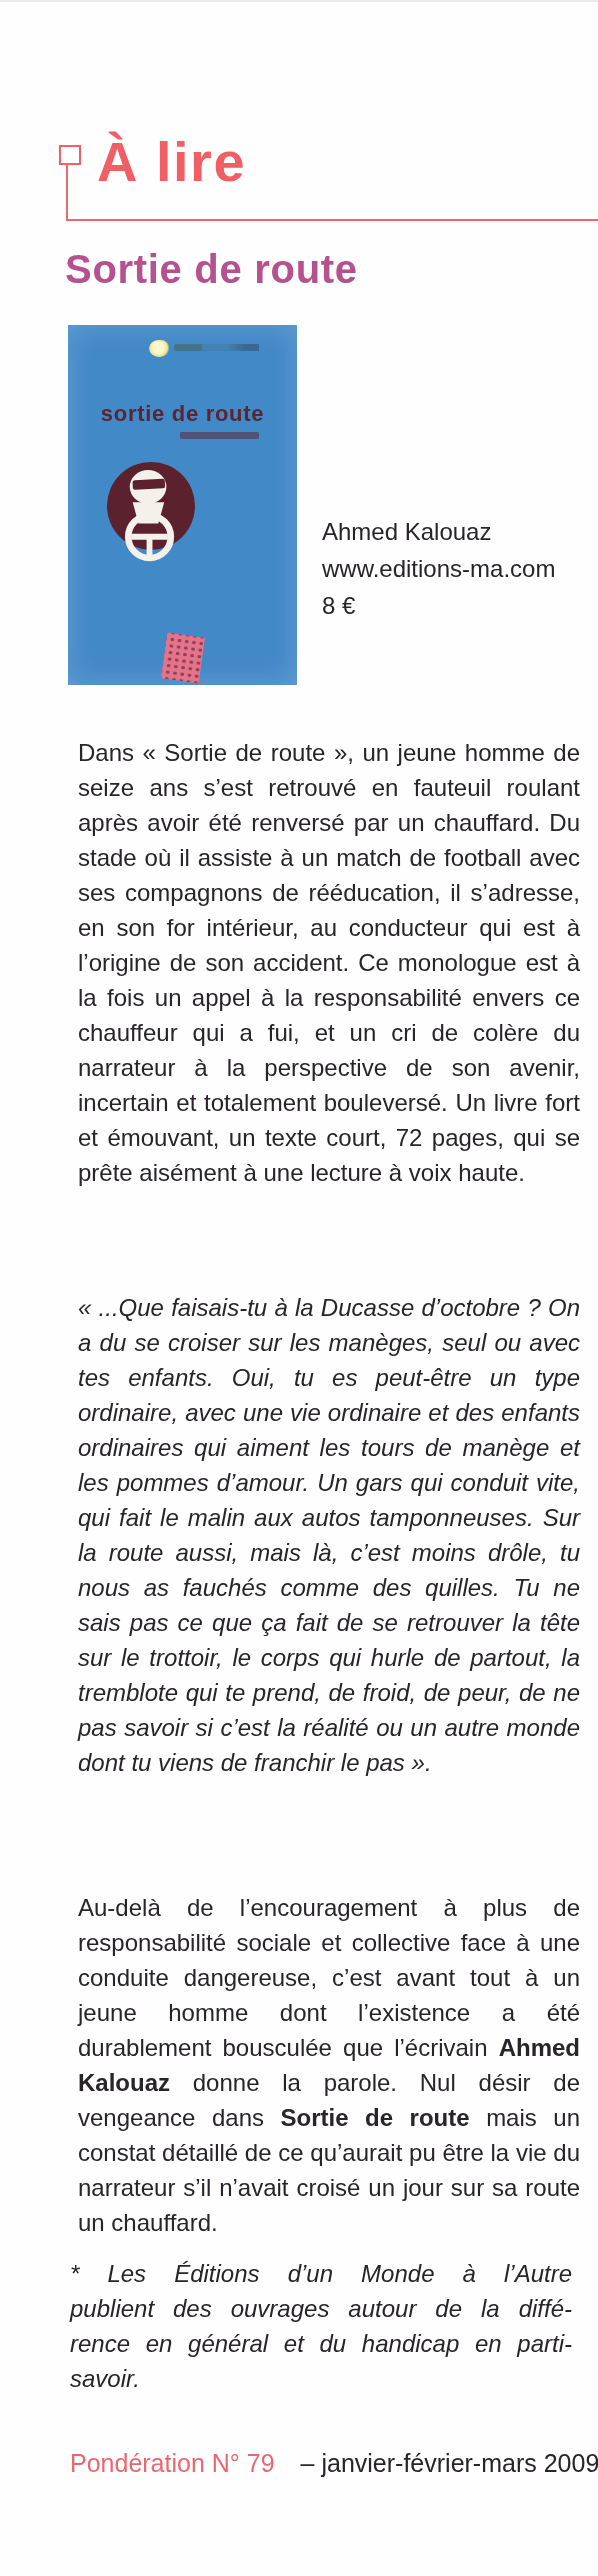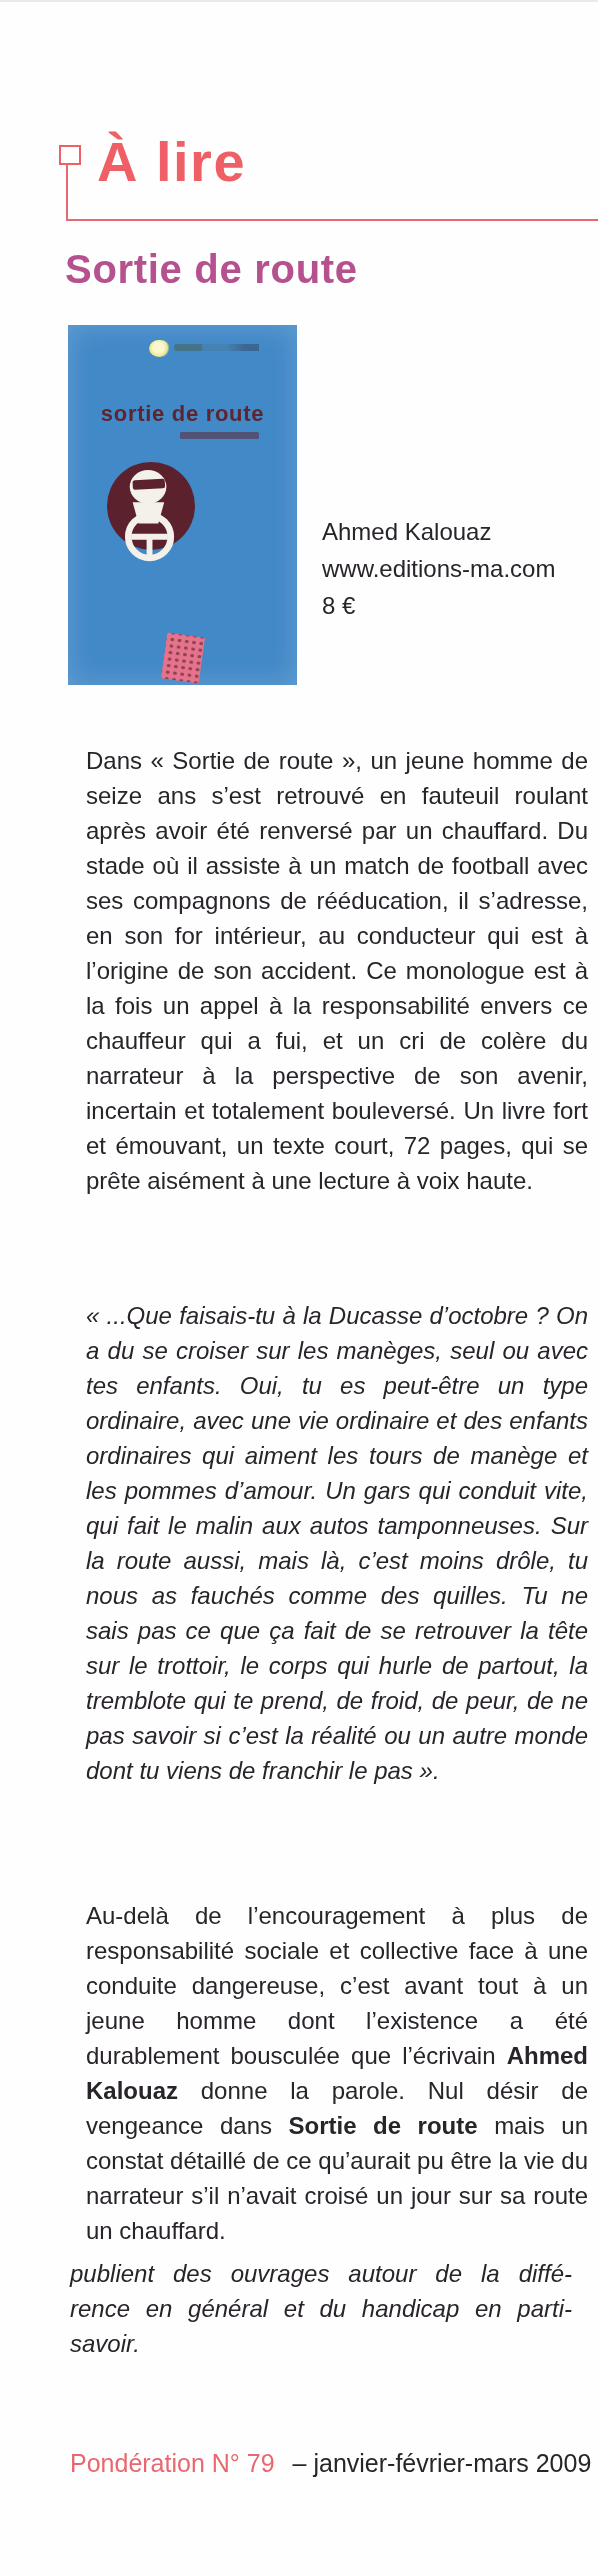--- a/index.html
+++ b/index.html
@@ -56,40 +56,40 @@
   }
 
   
   .book-info {
     position:absolute; left:322px; top:513px;
     font-size:24px; line-height:37px; color:#28242a; white-space:nowrap;
   }
 
   
   .body-par {
-    position:absolute; left:70px; width:502px; margin:16px;
+    position:absolute; left:70px; width:502px; margin:8px;
     font-size:24px; line-height:35px; color:#28242a;
     text-align:justify;
   }
   .p1 { top:727px; }
   .quote { top:1282px; font-style:italic; }
   .p3 { top:1882px; }
   .p3 .b { font-weight:bold; }
 
   .footnote {
     position:absolute; left:70px; top:2256px; width:502px;
     font-size:24px; line-height:35px; font-style:italic; color:#28242a;
   }
   .footnote-line { text-align:justify; text-align-last:justify; }
   .footnote-line:last-child { text-align-last:left; }
 
   
   .page-footer { position:absolute; left:70px; top:2449px; font-size:25px; white-space:nowrap; }
   .footer-mag  { color:#e9686f; }
-  .footer-date { color:#28242a; margin-left:18px; }
+  .footer-date { color:#28242a; margin-left:26px; }
 </style>
 </head>
 <body>
 
 <div class="page">
   <div class="scan-edge"></div>
 
   <div class="header-square"></div>
   <div class="header-vline"></div>
   <div class="header-hline"></div>
@@ -116,20 +116,21 @@
       <div class="book-info-line">Ahmed Kalouaz</div>
       <div class="book-info-line">www.editions-ma.com</div>
       <div class="book-info-line">8 €</div>
     </div>
 
   <p class="body-par p1">Dans « Sortie de route », un jeune homme de seize ans s’est retrouvé en fauteuil roulant après avoir été renversé par un chauffard. Du stade où il assiste à un match de football avec ses compagnons de rééducation, il s’adresse, en son for intérieur, au conducteur qui est à l’origine de son accident. Ce monologue est à la fois un appel à la responsabilité envers ce chauffeur qui a fui, et un cri de colère du narrateur à la perspective de son avenir, incertain et totalement bouleversé. Un livre fort et émouvant, un texte court, 72 pages, qui se prête aisément à une lecture à voix haute.</p>
   <p class="body-par quote">« ...Que faisais-tu à la Ducasse d’octobre ? On a du se croiser sur les manèges, seul ou avec tes enfants. Oui, tu es peut-être un type ordinaire, avec une vie ordinaire et des enfants ordinaires qui aiment les tours de manège et les pommes d’amour. Un gars qui conduit vite, qui fait le malin aux autos tamponneuses. Sur la route aussi, mais là, c’est moins drôle, tu nous as fauchés comme des quilles. Tu ne sais pas ce que ça fait de se retrouver la tête sur le trottoir, le corps qui hurle de partout, la tremblote qui te prend, de froid, de peur, de ne pas savoir si c’est la réalité ou un autre monde dont tu viens de franchir le pas ».</p>
   <p class="body-par p3"><span>Au-delà de l’encouragement à plus de responsabilité sociale et collective face à une conduite dangereuse, c’est avant tout à un jeune homme dont l’existence a été durablement bousculée que l’écrivain </span><span class="b">Ahmed Kalouaz</span><span> donne la parole. Nul désir de vengeance dans </span><span class="b">Sortie de route</span><span> mais un constat détaillé de ce qu’aurait pu être la vie du narrateur s’il n’avait croisé un jour sur sa route un chauffard.</span></p>
 
   <div class="footnote">
+      <div class="footnote-line">* Les Éditions d’un Monde à l’Autre</div>
       <div class="footnote-line">publient des ouvrages autour de la diffé-</div>
       <div class="footnote-line">rence en général et du handicap en parti-</div>
       <div class="footnote-line">savoir.</div>
     </div>
 
   <div class="page-footer">
     <span class="footer-mag">Pondération N° 79</span><span class="footer-date">– janvier-février-mars 2009</span>
   </div>
 </div>
 

